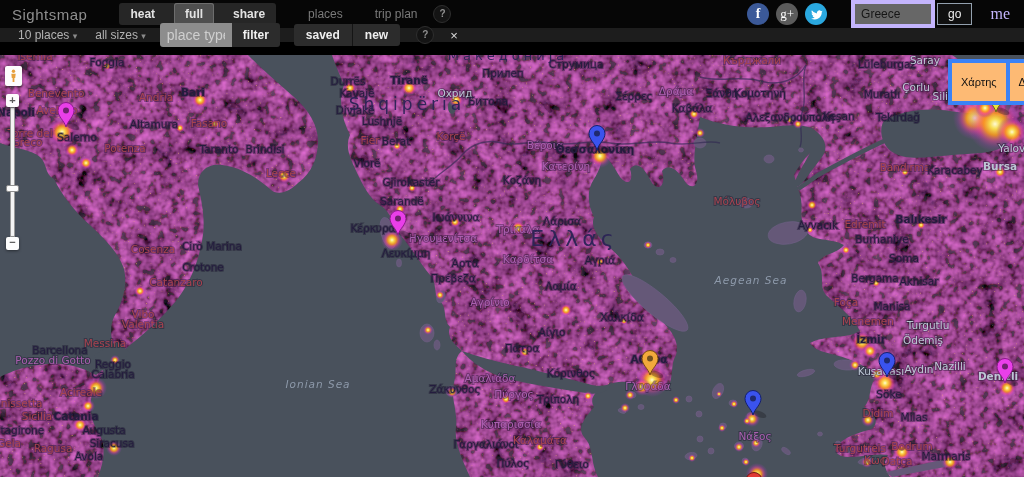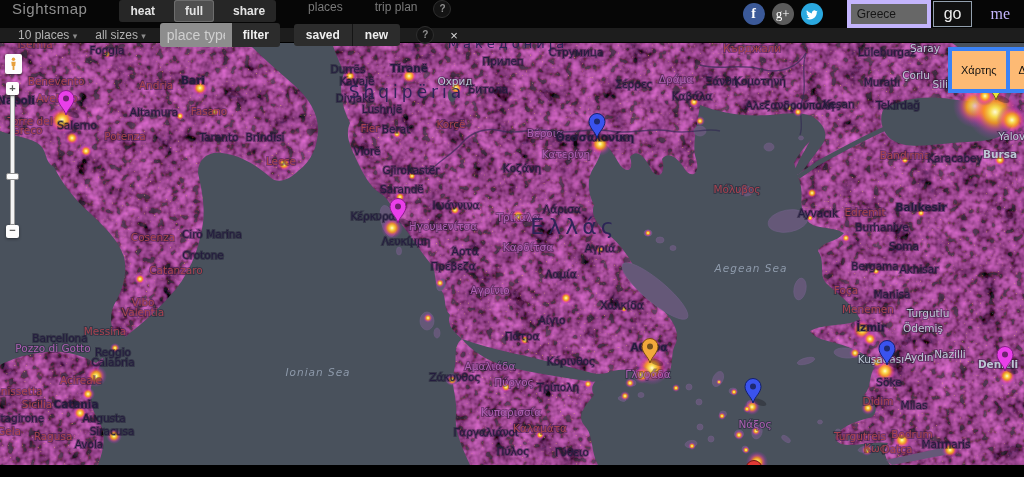--- a/index.html
+++ b/index.html
@@ -1,50 +1,50 @@
 <!DOCTYPE html>
 <html><head>
 <meta charset="utf-8">
 <style>
   html,body{margin:0;padding:0;background:#000;}
   body{width:1024px;height:477px;overflow:hidden;font-family:"Liberation Sans",sans-serif;position:relative;}
   
-  .hdr{height:28px;background:#060606;display:flex;align-items:flex-start;position:relative;z-index:20;}
+  .hdr{height:28px;background:#060606;display:flex;align-items:center;position:relative;z-index:20;}
   .brand{color:#8f8f8f;font-size:15px;margin:0 14px 0 12px;letter-spacing:.5px;}
   .segs{display:flex;background:#262626;border-radius:3px;overflow:hidden;margin-left:18px;gap:8px;}
   .seg{color:#e3e3e3;font-size:12px;font-weight:bold;padding:4px 11px;cursor:pointer;}
   .seg.active{background:#4f4f4f;box-shadow:inset 0 0 0 1px #6d6d6d;border-radius:3px;}
   .hlink{color:#7a7a7a;font-size:12px;margin-left:32px;cursor:pointer;}
   .qbtn{width:16px;height:16px;border-radius:50%;background:#141414;border:1px solid #2e2e2e;color:#909090;
         font-size:10px;font-weight:bold;text-align:center;line-height:16px;margin-left:16px;cursor:pointer;}
   .rightcl{margin-left:auto;display:flex;align-items:center;margin-right:8px;}
   .soc{width:22px;height:22px;border-radius:50%;margin-left:7px;display:flex;align-items:center;justify-content:center;
        color:#fff;cursor:pointer;font-family:"Liberation Serif",serif;}
   .fb{background:#3b5998;font-weight:bold;font-size:14px;}
   .gp{background:#5b5b5b;font-size:13px;}
   .tw{background:#2aa8df;}
   .tw svg{width:13px;height:13px;}
   .searchbox{margin-left:24px;background:#676767;border:4px solid #c4b5fd;color:#161616;font-size:12px;
              width:64px;padding:3px 6px;outline:none;}
-  .gobtn{background:#101010;border:1px solid #93a0ae;color:#ededed;font-size:16px;padding:3px 10px;margin-left:2px;cursor:pointer;}
+  .gobtn{background:#101010;border:1px solid #93a0ae;color:#ededed;font-size:12px;padding:3px 10px;margin-left:2px;cursor:pointer;}
   .mebtn{background:none;border:none;color:#c4b5fd;font-size:16px;margin-left:12px;cursor:pointer;font-family:Liberation Serif, serif;}
   
   .tbar{height:14px;background:#1d1d1d;display:flex;align-items:center;position:relative;z-index:20;}
   .drop{color:#b3b3b3;font-size:12px;margin-left:18px;cursor:pointer;}
   .drop .car{font-size:9px;color:#8a8a8a;}
   .ptgroup{display:flex;margin-left:14px;border-radius:3px;overflow:hidden;}
   .ptinput{background:#8d8d8d;border:none;color:#2c2c2c;font-size:14px;width:58px;padding:4px 7px;outline:none;}
   .ptinput::placeholder{color:#cfcfcf;}
   .filterbtn{background:#2c2c2c;border:none;color:#f2f2f2;font-size:12px;font-weight:bold;padding:4px 11px;cursor:pointer;}
   .svgroup{display:flex;margin-left:14px;border-radius:3px;overflow:hidden;background:#2c2c2c;}
   .svbtn{background:none;border:none;color:#efefef;font-size:12px;font-weight:bold;padding:4px 12px;cursor:pointer;}
   .svbtn + .svbtn{border-left:1px solid #151515;}
   .closex{color:#dcdcdc;font-size:13px;margin-left:16px;cursor:pointer;}
   
-  .map{position:absolute;left:0;top:43px;width:1024px;height:422px;background:#49515c;overflow:hidden;}
+  .map{position:absolute;left:0;top:55px;width:1024px;height:422px;background:#49515c;overflow:hidden;}
   .map svg.base{position:absolute;left:0;top:0;}
   
   .gmbtn{position:absolute;background:#fdfdfd;border-radius:2px;box-shadow:0 1px 3px rgba(0,0,0,.45);
          color:#5b5b5b;text-align:center;cursor:pointer;z-index:6;}
   .pegman{left:5px;top:11px;width:17px;height:20px;display:flex;align-items:center;justify-content:center;}
   .pegman svg{width:9px;height:15px;fill:#e7a03c;}
   .zin {left:6px;top:39px;width:13px;height:13px;font:bold 11px/13px "Liberation Sans",sans-serif;}
   .zout{left:6px;top:182px;width:13px;height:13px;font:bold 11px/11px "Liberation Sans",sans-serif;}
   .ztrack{position:absolute;left:10px;top:52px;width:5px;height:130px;background:#f4f4f4;border:1px solid #9a9a9a;
           box-sizing:border-box;z-index:5;cursor:pointer;}

